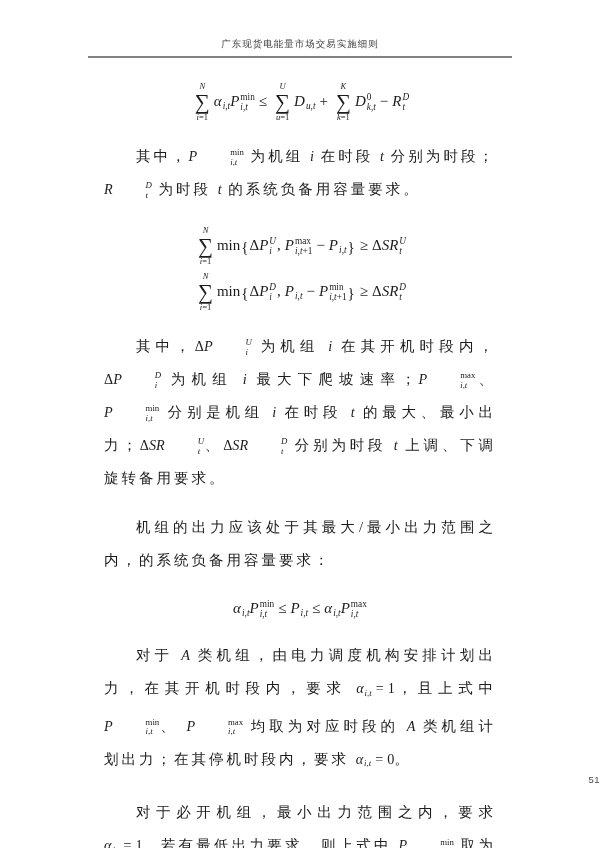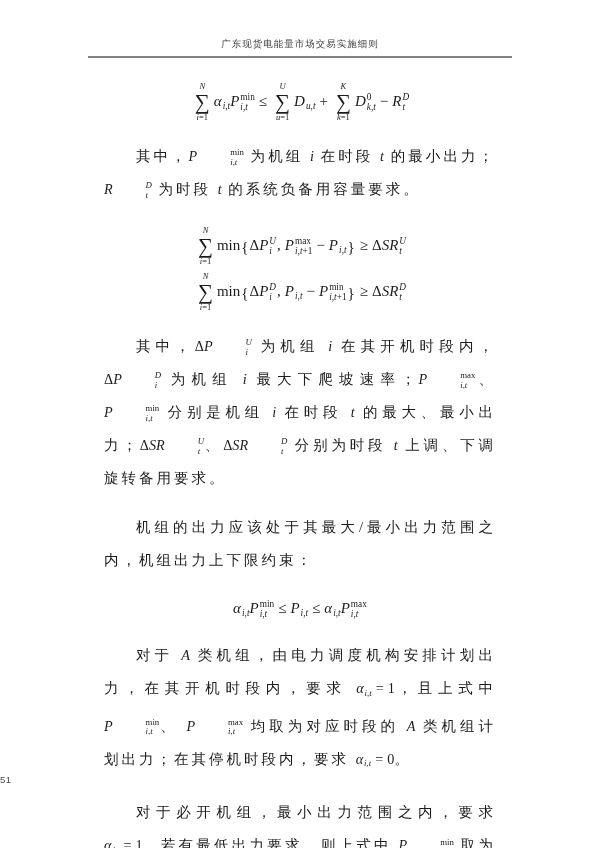--- a/index.html
+++ b/index.html
@@ -46,21 +46,21 @@
   .stack .sup,.stack .sub{display:block;}
   .subonly{font-size:0.62em;vertical-align:-0.3em;margin-left:1px;}
   .sum{
     display:inline-flex;flex-direction:column;align-items:center;
     vertical-align:middle;line-height:1;margin:0 4px;
   }
   .sigma{font-size:21px;line-height:1;}
   .slim{font-size:8.5px;line-height:1.15;}
   
   .footer{
-    position:absolute;left:0;right:0;bottom:63px;text-align:left;
+    position:absolute;left:0;right:0;bottom:63px;text-align:right;
     font-size:9.5px;color:#4a4a4a;letter-spacing:0.5px;
     font-family:"Liberation Sans","DejaVu Sans",sans-serif;
   }
 </style>
 </head>
 <body>
 
 <div class="page">
   <div class="header">
     <span class="header-title">广东现货电能量市场交易实施细则</span>
@@ -86,21 +86,21 @@
         </span><span class="mf mvar"><span><span class="it">D</span></span><span class="stack">
             <span class="sup">0</span>
             <span class="sub"><span class="it">k</span><span>,</span><span class="it">t</span></span>
           </span></span><span class="mf op">−</span><span class="mf mvar"><span><span class="it">R</span></span><span class="stack">
             <span class="sup"><span class="it">D</span></span>
             <span class="sub"><span class="it">t</span></span>
           </span></span></div>
       <div class="para"><span class="txt">其中，</span><span class="mf mvar"><span><span class="it">P</span></span><span class="stack">
             <span class="sup">min</span>
             <span class="sub"><span class="it">i</span><span>,</span><span class="it">t</span></span>
-          </span></span><span class="txt"> 为机组 </span><span class="mf mi">i</span><span class="txt"> 在时段 </span><span class="mf mi">t</span><span class="txt"> 的最小出力；</span><span class="mf mvar"><span><span class="it">R</span></span><span class="stack">
+          </span></span><span class="txt"> 为机组 </span><span class="mf mi">i</span><span class="txt"> 在时段 </span><span class="mf mi">t</span><span class="txt"> 分别为时段；</span><span class="mf mvar"><span><span class="it">R</span></span><span class="stack">
             <span class="sup"><span class="it">D</span></span>
             <span class="sub"><span class="it">t</span></span>
           </span></span><span class="txt"> 为时段 </span><span class="mf mi">t</span><span class="txt"> 的系统负备用容量要求。</span></div>
       <div class="formula"><span class="mf sum">
           <span class="slim"><span class="it">N</span></span>
           <span class="sigma">∑</span>
           <span class="slim"><span class="it">i</span><span>=</span><span>1</span></span>
         </span><span class="mf">min</span><span class="mf brace">{</span><span class="mf">Δ</span><span class="mf mvar"><span><span class="it">P</span></span><span class="stack">
             <span class="sup"><span class="it">U</span></span>
             <span class="sub"><span class="it">i</span></span>
@@ -137,21 +137,21 @@
           </span></span><span class="txt">、</span><span class="mf mvar"><span><span class="it">P</span></span><span class="stack">
             <span class="sup">min</span>
             <span class="sub"><span class="it">i</span><span>,</span><span class="it">t</span></span>
           </span></span><span class="txt"> 分别是机组 </span><span class="mf mi">i</span><span class="txt"> 在时段 </span><span class="mf mi">t</span><span class="txt"> 的最大、最小出力；</span><span class="mf">Δ</span><span class="mf mvar"><span><span class="it">S</span><span class="it">R</span></span><span class="stack">
             <span class="sup"><span class="it">U</span></span>
             <span class="sub"><span class="it">t</span></span>
           </span></span><span class="txt">、</span><span class="mf">Δ</span><span class="mf mvar"><span><span class="it">S</span><span class="it">R</span></span><span class="stack">
             <span class="sup"><span class="it">D</span></span>
             <span class="sub"><span class="it">t</span></span>
           </span></span><span class="txt"> 分别为时段 </span><span class="mf mi">t</span><span class="txt"> 上调、下调旋转备用要求。</span></div>
-      <div class="para"><span class="txt">机组的出力应该处于其最大/最小出力范围之内，机组出力上下限约束：</span></div>
+      <div class="para"><span class="txt">机组的出力应该处于其最大/最小出力范围之内，的系统负备用容量要求：</span></div>
       <div class="formula short"><span class="mf mvar"><span><span class="it">α</span></span><span class="subonly"><span class="it">i</span><span>,</span><span class="it">t</span></span></span><span class="mf mvar"><span><span class="it">P</span></span><span class="stack">
             <span class="sup">min</span>
             <span class="sub"><span class="it">i</span><span>,</span><span class="it">t</span></span>
           </span></span><span class="mf op">≤</span><span class="mf mvar"><span><span class="it">P</span></span><span class="subonly"><span class="it">i</span><span>,</span><span class="it">t</span></span></span><span class="mf op">≤</span><span class="mf mvar"><span><span class="it">α</span></span><span class="subonly"><span class="it">i</span><span>,</span><span class="it">t</span></span></span><span class="mf mvar"><span><span class="it">P</span></span><span class="stack">
             <span class="sup">max</span>
             <span class="sub"><span class="it">i</span><span>,</span><span class="it">t</span></span>
           </span></span></div>
       <div class="para"><span class="txt">对于 </span><span class="mf mi">A</span><span class="txt"> 类机组，由电力调度机构安排计划出力，在其开机时段内，要求 </span><span class="mf mvar"><span><span class="it">α</span></span><span class="subonly"><span class="it">i</span><span>,</span><span class="it">t</span></span></span><span class="mf op">=</span><span class="mf">1</span><span class="txt">，且上式中 </span><span class="mf mvar"><span><span class="it">P</span></span><span class="stack">
             <span class="sup">min</span>
             <span class="sub"><span class="it">i</span><span>,</span><span class="it">t</span></span>

